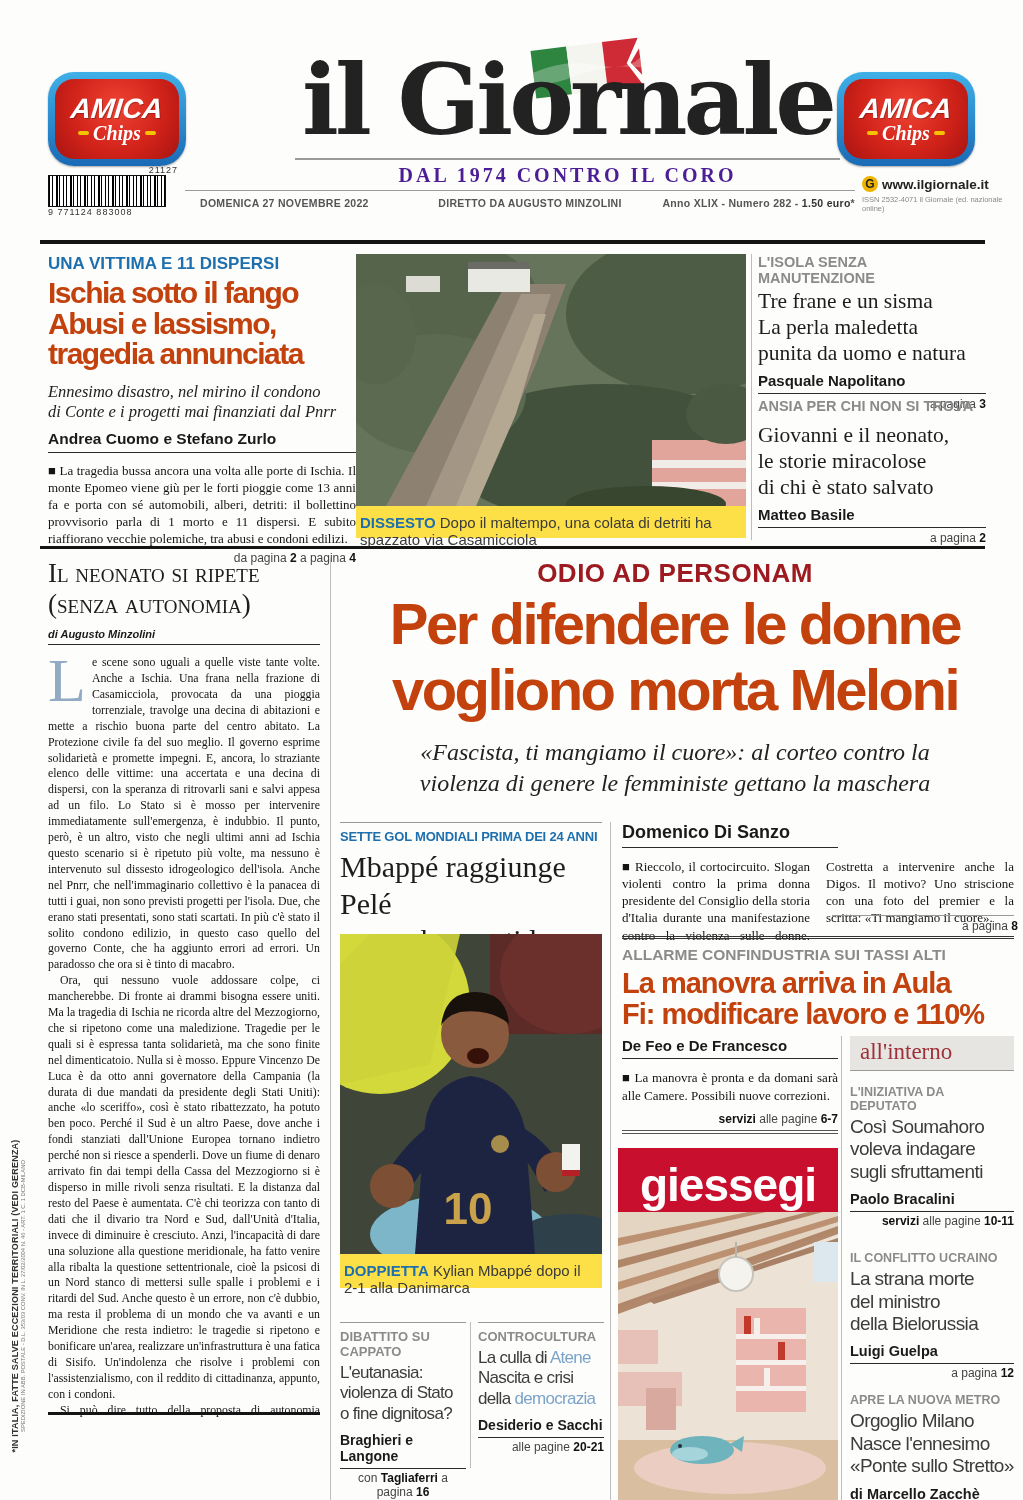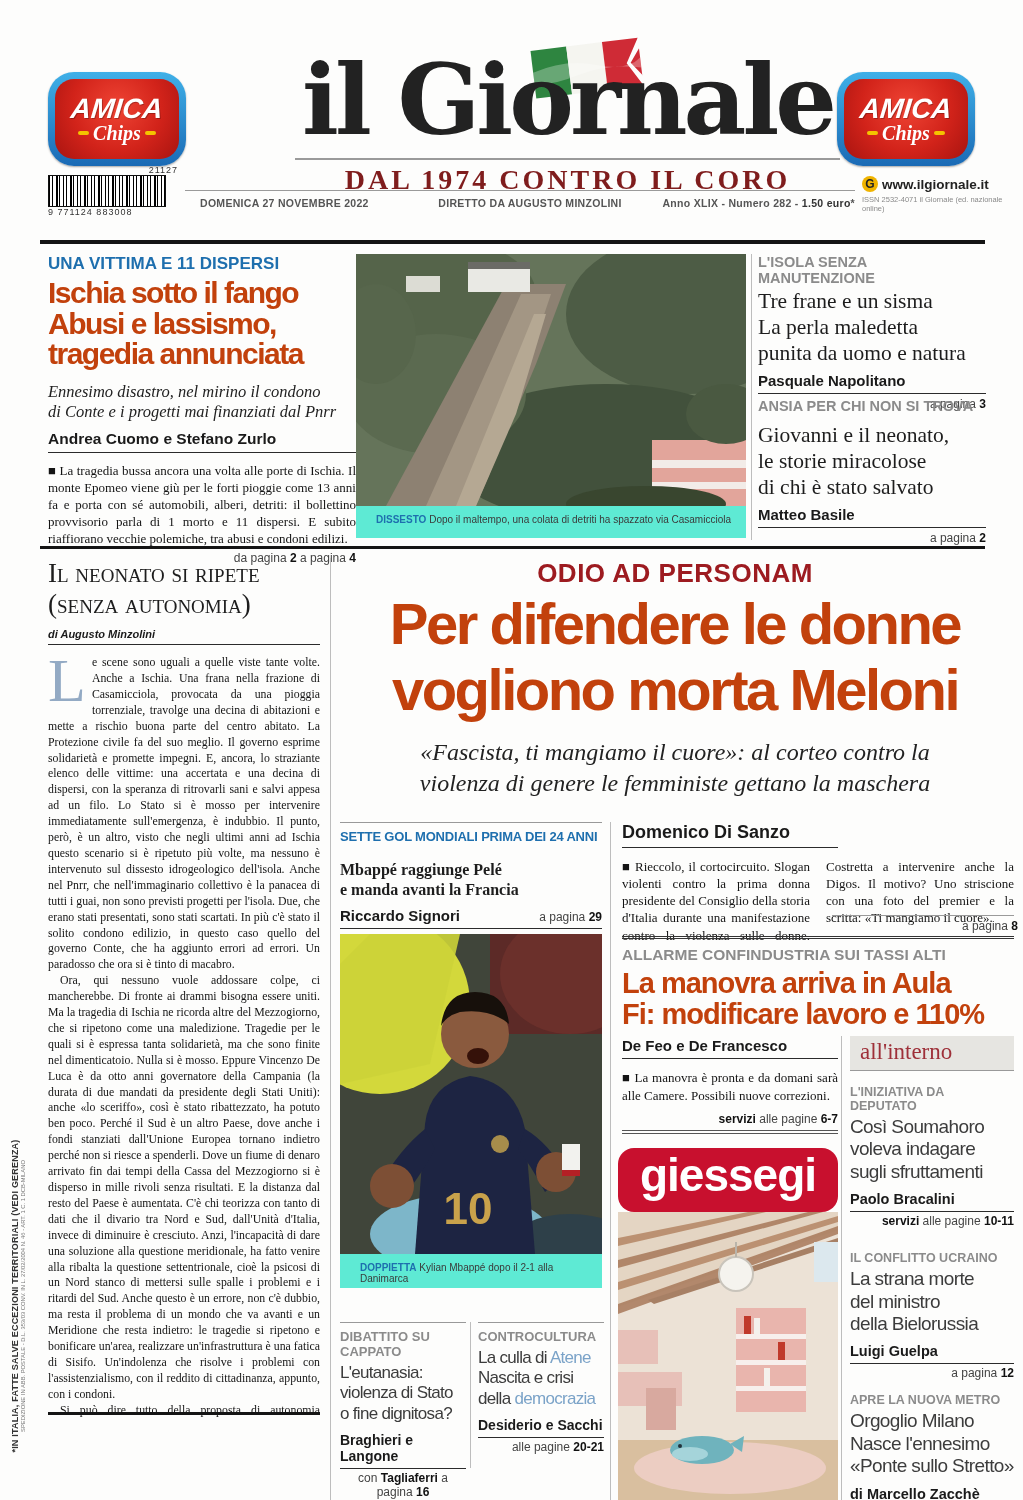--- a/index.html
+++ b/index.html
@@ -27,22 +27,22 @@
   }
   .amica-line1 { color:#fff; font-weight:bold; font-style:italic; font-size:28px; letter-spacing:0; transform:skewX(-6deg); line-height:1; text-shadow:1px 1px 0 rgba(0,0,0,.25);}
   .amica-line2 { color:#fff; font-family:"Liberation Serif", serif; font-style:italic; font-weight:bold; font-size:20px; line-height:1.05; display:flex; align-items:center; gap:4px;}
   .amica-dash { display:inline-block; width:11px; height:4px; background:#f4c400; border-radius:2px; }
 
   .masthead-title {
     font-family:"DejaVu Serif", serif; font-weight:bold; font-size:97px; line-height:1;
     letter-spacing:-4px; color:#222; text-align:center; white-space:nowrap;
   }
   .tagline {
-    font-family:"Liberation Serif", serif; font-weight:bold; font-size:28px;
-    color:#7f1d1d; letter-spacing:3px; text-align:center;
+    font-family:"Liberation Serif", serif; font-weight:bold; font-size:20px;
+    color:#4c1d95; letter-spacing:3px; text-align:center;
   }
   .dateline { font-size:10.5px; color:#555; font-weight:bold; letter-spacing:.3px; }
   .dateline b { color:#333; }
   .barcode-bars {
     width:118px; height:32px;
     background:repeating-linear-gradient(90deg,#000 0 1px,#fff 1px 3px,#000 3px 4px,#fff 4px 7px,#000 7px 9px,#fff 9px 10px,#000 10px 11px,#fff 11px 14px);
     border:1px solid #111;
   }
   .barcode-small { font-size:9px; color:#333; letter-spacing:1px; }
   .gicon {
@@ -60,34 +60,34 @@
   .hl-sans { font-weight:bold; color:#c2410c; }
   .hl-serif { font-family:"Liberation Serif", serif; font-weight:bold; color:#1d1d1d; }
   .hl-light { font-weight:normal; color:#3c3c3c; letter-spacing:-0.6px; }
   .deck-italic { font-family:"Liberation Serif", serif; font-style:italic; color:#222; }
   .byline { font-weight:bold; font-size:15.5px; color:#1a1a1a; }
   .byline b { font-weight:bold; }
   .byline-rule { border-bottom:1.5px solid #2b2b2b; padding-bottom:4px; }
   .pageref { font-size:12px; color:#444; text-align:right; }
   .pageref b { color:#111; }
   .bodytext { font-family:"Liberation Serif", serif; color:#141414; text-align:justify; }
-  .caption-bar { background:#5eead4; color:#3a3a3a; font-size:10px; padding:8px 8px 0 20px; }
+  .caption-bar { background:#fde047; color:#3a3a3a; font-size:15px; padding:8px 8px 0 4px; }
   .caption-label { color:#1e6fae; font-weight:bold; }
   .accent { color:#7ba3c8; }
   .dropcap {
     float:left; font-family:"Liberation Serif", serif; font-size:62px; line-height:46px;
     color:#93aac4; padding-right:6px; padding-top:2px; font-weight:normal;
   }
   .smallcaps { font-variant:small-caps; }
   .interno-header {
     background:#e6e5e1; color:#9e3039; font-family:"Liberation Serif", serif;
     font-size:23px; padding:3px 10px 5px 10px; border-bottom:1px solid #999;
   }
   .ad-banner {
-    background:#c8102e; display:flex; align-items:flex-start; justify-content:center;border-radius:16px;
+    background:#c8102e; display:flex; align-items:flex-end; justify-content:center;
   }
   .ad-logo { color:#fff; font-weight:bold; font-size:46px; letter-spacing:-1px; }
   .edge-vert { transform:rotate(-90deg); transform-origin:0 0; width:332px; text-align:center; color:#333; }
   .edge-main { font-size:9px; font-weight:bold; letter-spacing:.2px; }
   .edge-sub { font-size:5.8px; color:#777; }
 </style>
 </head>
 <body>
 
 <div id="page">
@@ -244,21 +244,21 @@
       <div>vogliono morta Meloni</div>
     </div>
     <div class="deck-italic" style="font-size:24px; line-height:31px; margin-top:14px;">
       <div>«Fascista, ti mangiamo il cuore»: al corteo contro la</div>
       <div>violenza di genere le femministe gettano la maschera</div>
     </div>
   </div>
 
   <div class="abs" style="left:340px; top:822px; width:262px; border-top:1px solid #999; padding-top:6px;">
     <div class="kicker-blue" style="font-size:13px; letter-spacing:-0.2px;">SETTE GOL MONDIALI PRIMA DEI 24 ANNI</div>
-    <div class="hl-serif" style="font-size:16px; line-height:1.22; font-weight:bold; margin-top:16px;">
+    <div class="hl-serif" style="font-size:30px; line-height:1.22; font-weight:normal; margin-top:5px;">
       <div>Mbappé raggiunge Pelé</div>
       <div>e manda avanti la Francia</div>
     </div>
     <div class="byline-rule" style="margin-top:8px; display:flex; justify-content:space-between; align-items:baseline;">
       <span class="byline" style="font-size:15px;">Riccardo Signori</span>
       <span class="pageref">a pagina <b>29</b></span>
     </div>
   </div>
   <div class="abs" style="left:340px; top:934px; width:262px; height:320px;">
     <svg width="262" height="320" viewBox="0 0 262 320">

